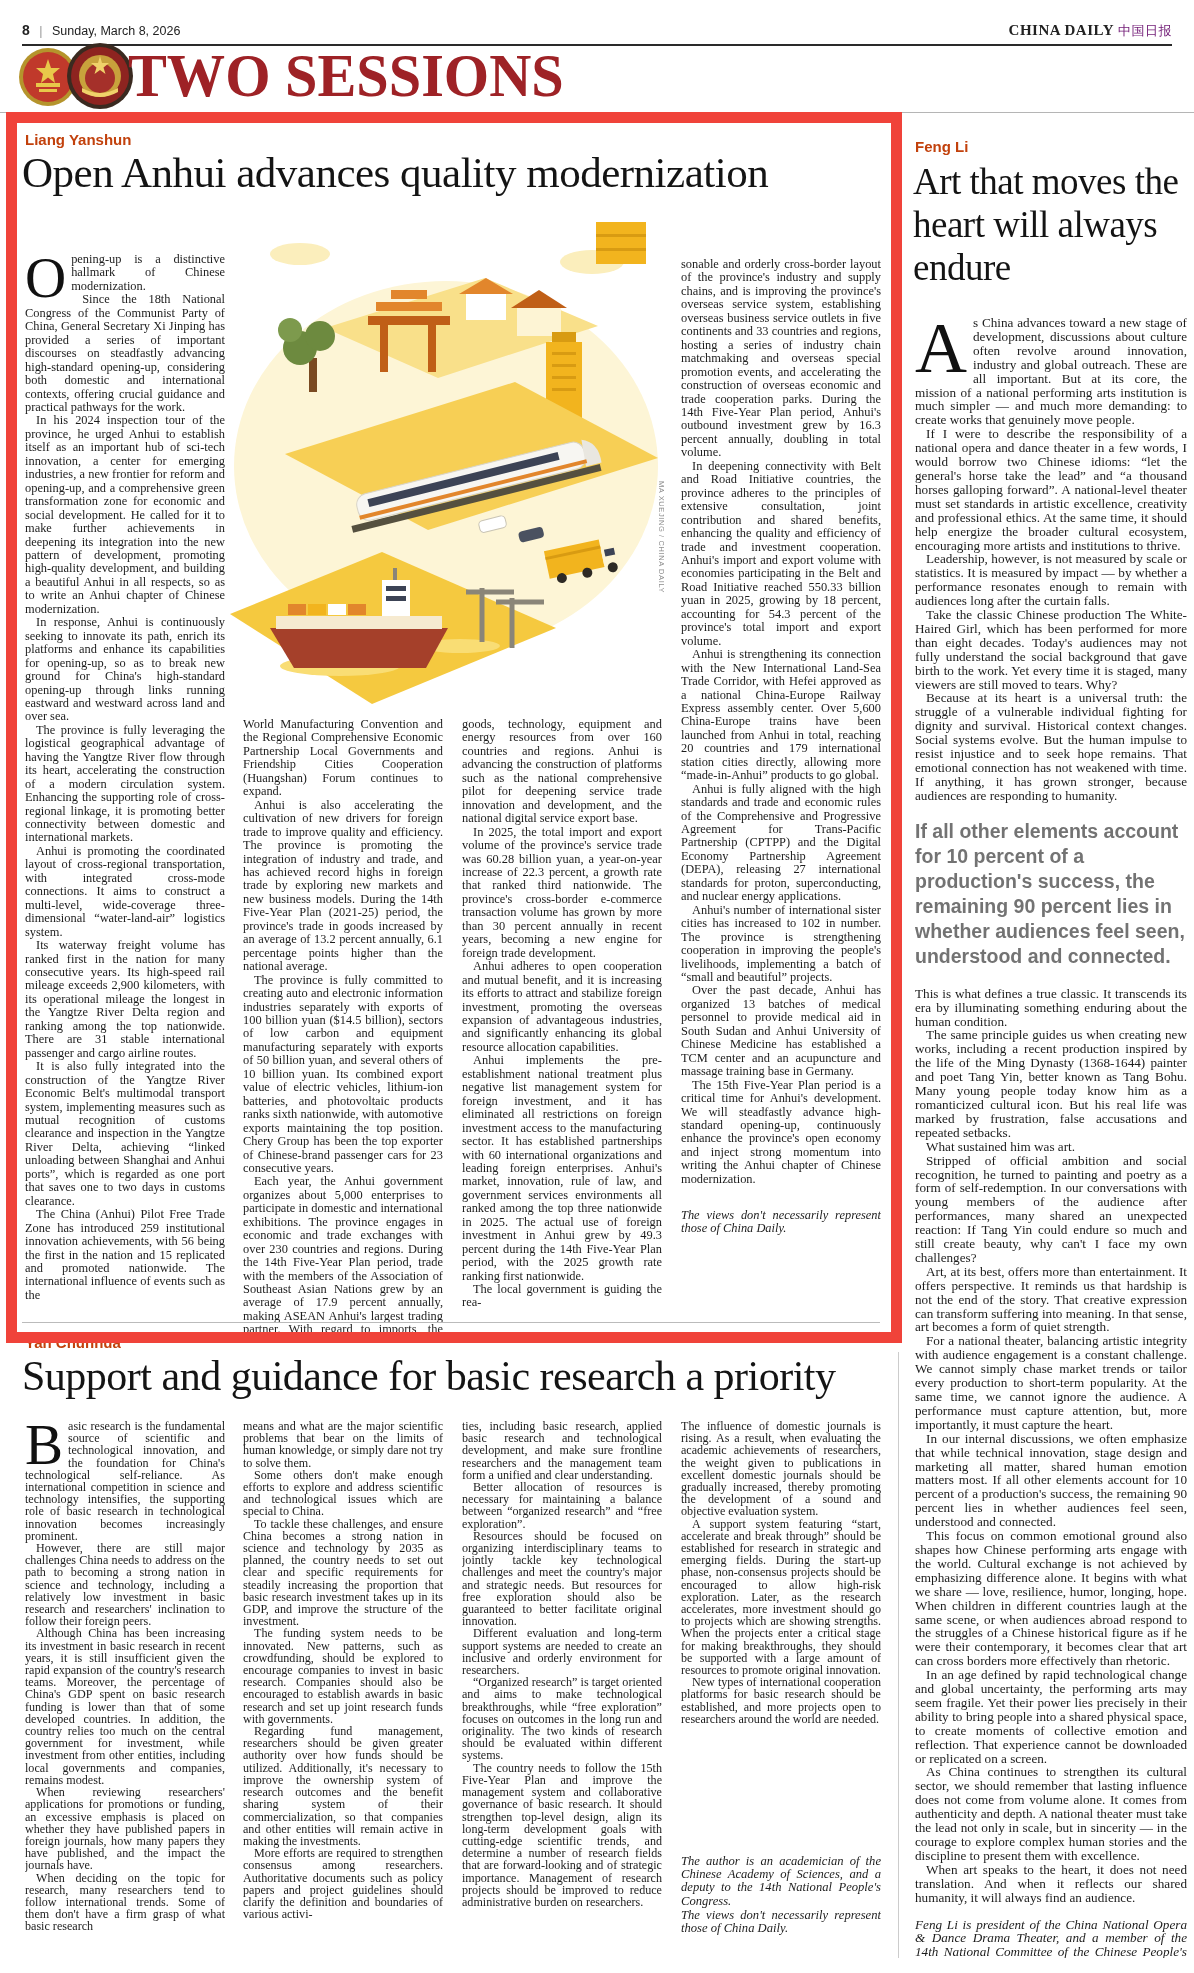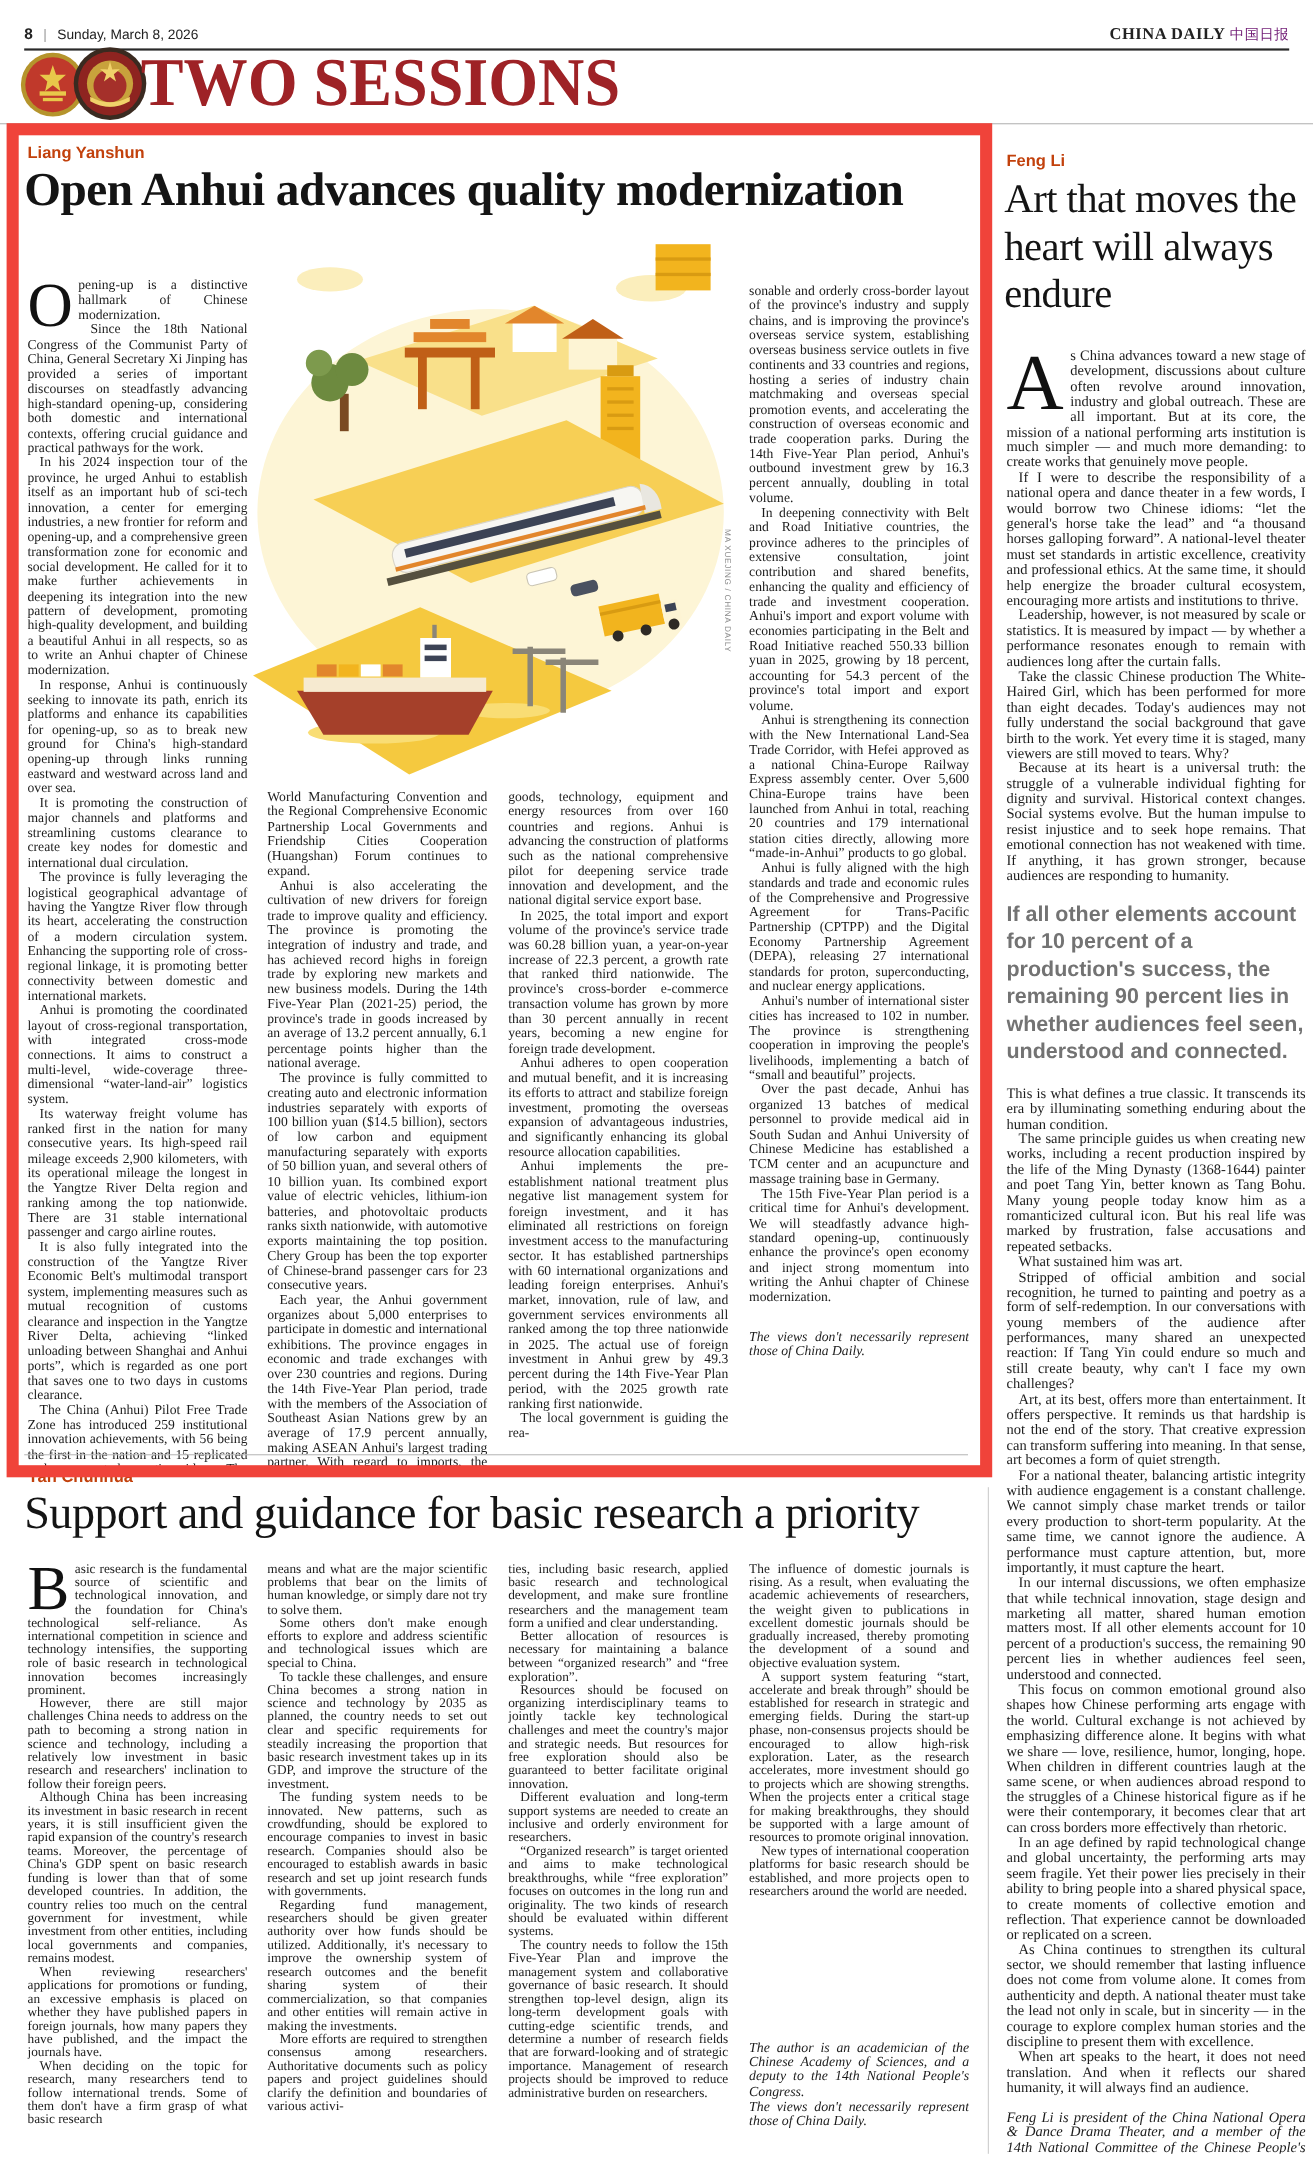--- a/index.html
+++ b/index.html
@@ -82,21 +82,21 @@
     <circle cx="34" cy="34" r="29" fill="#8e2420"></circle>
     <circle cx="34" cy="34" r="21" fill="#c8a23c"></circle>
     <circle cx="34" cy="36" r="15" fill="#a5302a"></circle>
     <polygon points="34,14 36,21 43,21 37.5,25.5 39.5,32 34,28 28.5,32 30.5,25.5 25,21 32,21" fill="#f0d26a"></polygon>
     <path d="M16,46 Q34,56 52,46 L52,50 Q34,60 16,50 Z" fill="#f0d26a"></path>
   </svg>
   <div class="abs masthead-title">TWO SESSIONS</div>
   <div class="abs rule-light"></div>
 
   <div class="abs byline" style="left:25px;top:131px;">Liang Yanshun</div>
-  <div class="abs headline" style="left:22px;top:149px;width:870px;font-size:43px;line-height:48px;white-space:nowrap;font-weight:bold;">Open Anhui advances quality modernization</div>
+  <div class="abs headline" style="left:22px;top:149px;width:870px;font-size:43px;line-height:48px;white-space:nowrap;">Open Anhui advances quality modernization</div>
 
   <div class="abs illus">
     <svg width="432" height="516" viewBox="0 0 432 516">
       <ellipse cx="216" cy="270" rx="212" ry="185" fill="#fdf5d6"></ellipse>
       <ellipse cx="70" cy="58" rx="30" ry="11" fill="#fbeebc"></ellipse>
       <ellipse cx="362" cy="66" rx="32" ry="12" fill="#fbeebc"></ellipse>
 
       <g>
         <rect x="366" y="26" width="50" height="42" fill="#f2b41e"></rect>
         <rect x="366" y="38" width="50" height="3" fill="#d89b12"></rect>
@@ -177,21 +177,20 @@
       </g>
     </svg>
     <div class="illus-credit">MA XUEJING / CHINA DAILY</div>
   </div>
 
   <div class="abs col body-main dropcap" style="left:25px;top:253px;width:200px;height:1086px;">
       <p>Opening-up is a distinctive hallmark of Chinese modernization.</p>
       <p>Since the 18th National Congress of the Communist Party of China, General Secretary Xi Jinping has provided a series of important discourses on steadfastly advancing high-standard opening-up, considering both domestic and international contexts, offering crucial guidance and practical pathways for the work.</p>
       <p>In his 2024 inspection tour of the province, he urged Anhui to establish itself as an important hub of sci-tech innovation, a center for emerging industries, a new frontier for reform and opening-up, and a comprehensive green transformation zone for economic and social development. He called for it to make further achievements in deepening its integration into the new pattern of development, promoting high-quality development, and building a beautiful Anhui in all respects, so as to write an Anhui chapter of Chinese modernization.</p>
       <p>In response, Anhui is continuously seeking to innovate its path, enrich its platforms and enhance its capabilities for opening-up, so as to break new ground for China's high-standard opening-up through links running eastward and westward across land and over sea.</p>
-      <p>It is promoting the construction of major channels and platforms and streamlining customs clearance to create key nodes for domestic and international dual circulation.</p>
       <p>The province is fully leveraging the logistical geographical advantage of having the Yangtze River flow through its heart, accelerating the construction of a modern circulation system. Enhancing the supporting role of cross-regional linkage, it is promoting better connectivity between domestic and international markets.</p>
       <p>Anhui is promoting the coordinated layout of cross-regional transportation, with integrated cross-mode connections. It aims to construct a multi-level, wide-coverage three-dimensional “water-land-air” logistics system.</p>
       <p>Its waterway freight volume has ranked first in the nation for many consecutive years. Its high-speed rail mileage exceeds 2,900 kilometers, with its operational mileage the longest in the Yangtze River Delta region and ranking among the top nationwide. There are 31 stable international passenger and cargo airline routes.</p>
       <p>It is also fully integrated into the construction of the Yangtze River Economic Belt's multimodal transport system, implementing measures such as mutual recognition of customs clearance and inspection in the Yangtze River Delta, achieving “linked unloading between Shanghai and Anhui ports”, which is regarded as one port that saves one to two days in customs clearance.</p>
       <p>The China (Anhui) Pilot Free Trade Zone has introduced 259 institutional innovation achievements, with 56 being the first in the nation and 15 replicated and promoted nationwide. The international influence of events such as the</p>
     </div>
   <div class="abs col body-main" style="left:243px;top:718px;width:200px;height:621px;">
       <p>World Manufacturing Convention and the Regional Comprehensive Economic Partnership Local Governments and Friendship Cities Cooperation (Huangshan) Forum continues to expand.</p>
       <p>Anhui is also accelerating the cultivation of new drivers for foreign trade to improve quality and efficiency. The province is promoting the integration of industry and trade, and has achieved record highs in foreign trade by exploring new markets and new business models. During the 14th Five-Year Plan (2021-25) period, the province's trade in goods increased by an average of 13.2 percent annually, 6.1 percentage points higher than the national average.</p>
       <p>The province is fully committed to creating auto and electronic information industries separately with exports of 100 billion yuan ($14.5 billion), sectors of low carbon and equipment manufacturing separately with exports of 50 billion yuan, and several others of 10 billion yuan. Its combined export value of electric vehicles, lithium-ion batteries, and photovoltaic products ranks sixth nationwide, with automotive exports maintaining the top position. Chery Group has been the top exporter of Chinese-brand passenger cars for 23 consecutive years.</p>

